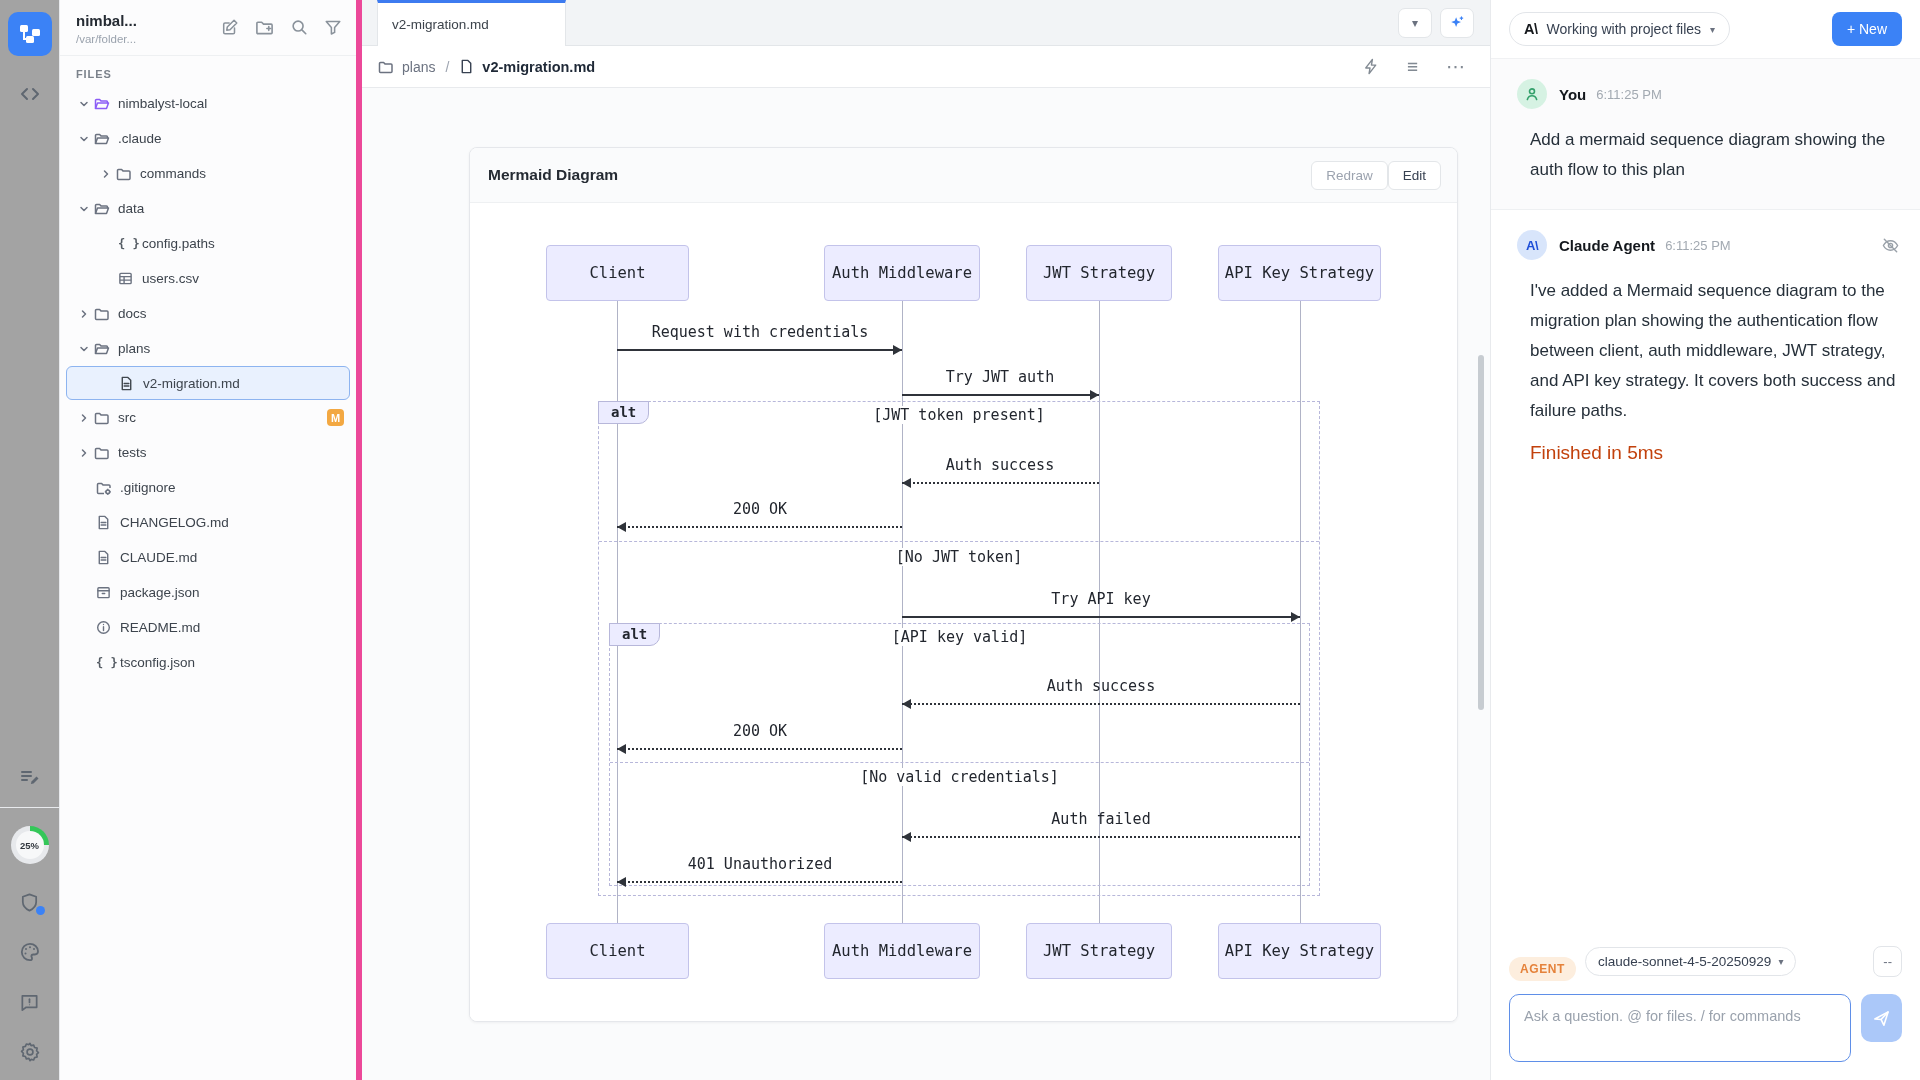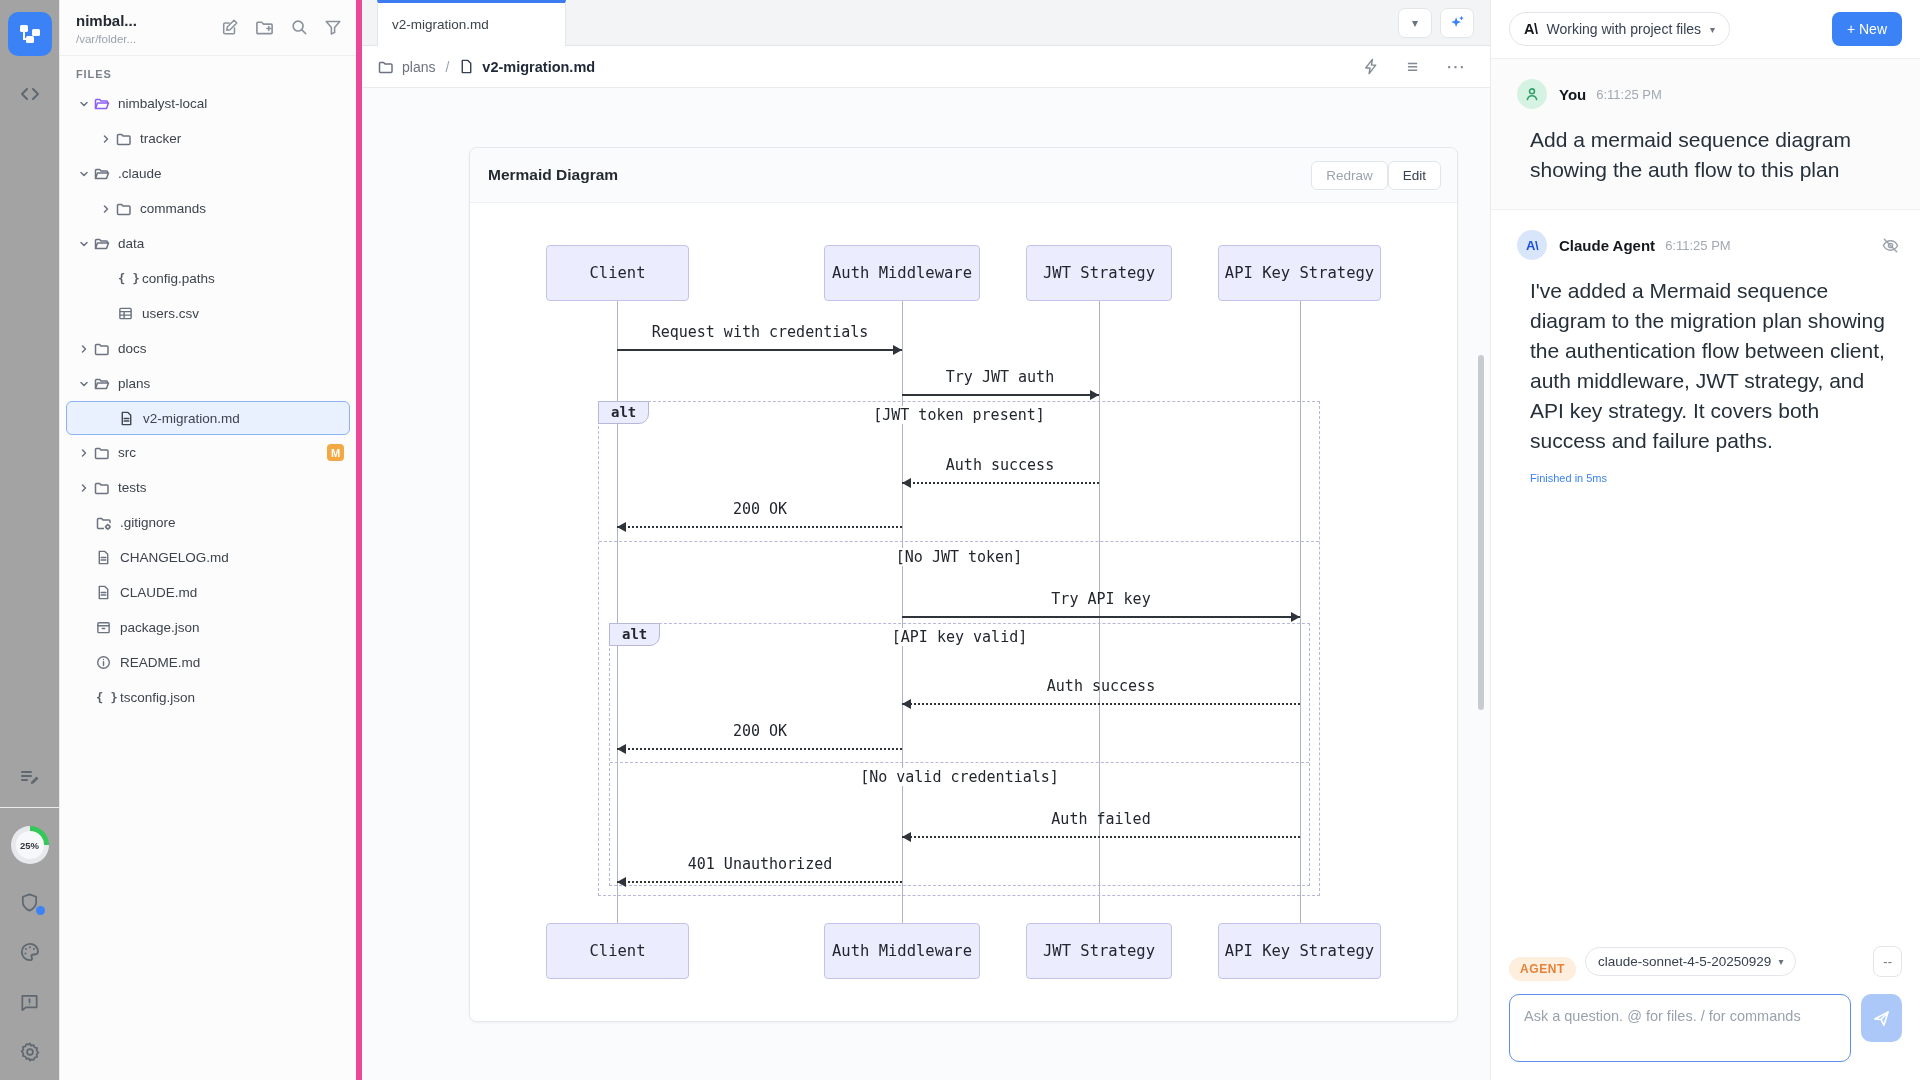--- a/index.html
+++ b/index.html
@@ -89,22 +89,22 @@
   .msgs { flex:1; overflow:hidden; }
   .msg-block { padding:20px 20px 24px 26px; }
   .msg-block.user { background:#fbfbfc; border-bottom:1px solid #eef0f2; }
   .msg-top { display:flex; align-items:center; }
   .avatar { width:30px; height:30px; border-radius:50%; display:flex; align-items:center; justify-content:center; flex:none; }
   .avatar.user { background:#d6f2e3; color:#34a06b; }
   .avatar.agent { background:#d8e5fb; color:#1d4ed8; font-weight:800; font-size:13px; letter-spacing:-.5px; }
   .msg-author { margin-left:12px; font-size:15px; font-weight:700; color:#14181d; }
   .msg-time { margin-left:10px; font-size:13px; color:#a2a9b1; }
   .eye-off { margin-left:auto; color:#9aa1a9; display:flex; cursor:pointer; }
-  .msg-text { margin:16px 0 0 13px; font-size:21px; line-height:30px; color:#26303a; max-width:372px; }
-  .msg-status { margin:16px 0 0 13px; font-size:11px; color:#3b82f6; }
+  .msg-text { margin:16px 0 0 13px; font-size:17px; line-height:30px; color:#26303a; max-width:372px; }
+  .msg-status { margin:16px 0 0 13px; font-size:19px; color:#c2410c; }
   .composer { padding:12px 18px 18px; }
   .comp-row1 { display:flex; align-items:center; }
   .agent-badge { background:#fdeede; color:#e5823a; font-size:12px; font-weight:700; letter-spacing:.6px; border-radius:12px; padding:5px 11px;margin-top:15px; }
   .model-pill { margin-left:9px; display:flex; align-items:center; gap:7px; border:1px solid #e2e5e9; border-radius:16px; padding:6px 12px; font-size:13.5px; color:#374151; cursor:pointer; background:#fff; }
   .more-btn { margin-left:auto; border:1px solid #e2e5e9; border-radius:8px; background:#fff; color:#6b7280; font-size:13px; padding:7px 9px; cursor:pointer; font-family:inherit; }
   .comp-row2 { display:flex; margin-top:13px; align-items:stretch; }
   .ask-input { width:350px; height:68px; resize:none; border:1.5px solid #5f8fe8; border-radius:10px; padding:10px 14px; font-size:14.5px; line-height:22px; color:#26303a; font-family:inherit; outline:none; }
   .ask-input::placeholder { color:#9aa2ad; }
   .send-btn { margin-left:10px; width:42px; height:48px; align-self:flex-start; background:#abc8f9; border:none; border-radius:10px; display:flex; align-items:center; justify-content:center; color:#fff; cursor:pointer; }
   svg { display:block; }
@@ -213,33 +213,20 @@
           </span>
         <span class="tic purple">
             <svg width="16" height="16" viewBox="0 0 16 16" fill="none" stroke="currentColor" stroke-width="1.5" stroke-linejoin="round">
               <path d="M1.5 12.5v-8a1 1 0 0 1 1-1h3.1l1.6 1.6h5.3a1 1 0 0 1 1 1v1"></path>
               <path d="M1.5 12.5l2-5.4h11l-2 5.4z"></path>
             </svg>
           </span>
         <span>nimbalyst-local</span>
       </div>
 
-      <div class="trow" style="padding-left:36px">
-        <span class="tch">
-            <svg width="12" height="12" viewBox="0 0 16 16" fill="none" stroke="currentColor" stroke-width="2" stroke-linecap="round" stroke-linejoin="round">
-              <path d="M6 4l4 4-4 4"></path>
-            </svg>
-          </span>
-        <span class="tic">
-            <svg width="16" height="16" viewBox="0 0 16 16" fill="none" stroke="currentColor" stroke-width="1.5" stroke-linejoin="round">
-              <path d="M1.5 4.5a1 1 0 0 1 1-1h3.1l1.6 1.6h5.8a1 1 0 0 1 1 1v6.4a1 1 0 0 1-1 1h-10.5a1 1 0 0 1-1-1z"></path>
-            </svg>
-          </span>
-        <span>tracker</span>
-      </div>
 
       <div class="trow" style="padding-left:14px">
         <span class="tch">
             <svg width="12" height="12" viewBox="0 0 16 16" fill="none" stroke="currentColor" stroke-width="2" stroke-linecap="round" stroke-linejoin="round">
               <path d="M4 6l4 4 4-4"></path>
             </svg>
           </span>
         <span class="tic">
             <svg width="16" height="16" viewBox="0 0 16 16" fill="none" stroke="currentColor" stroke-width="1.5" stroke-linejoin="round">
               <path d="M1.5 12.5v-8a1 1 0 0 1 1-1h3.1l1.6 1.6h5.3a1 1 0 0 1 1 1v1"></path>

